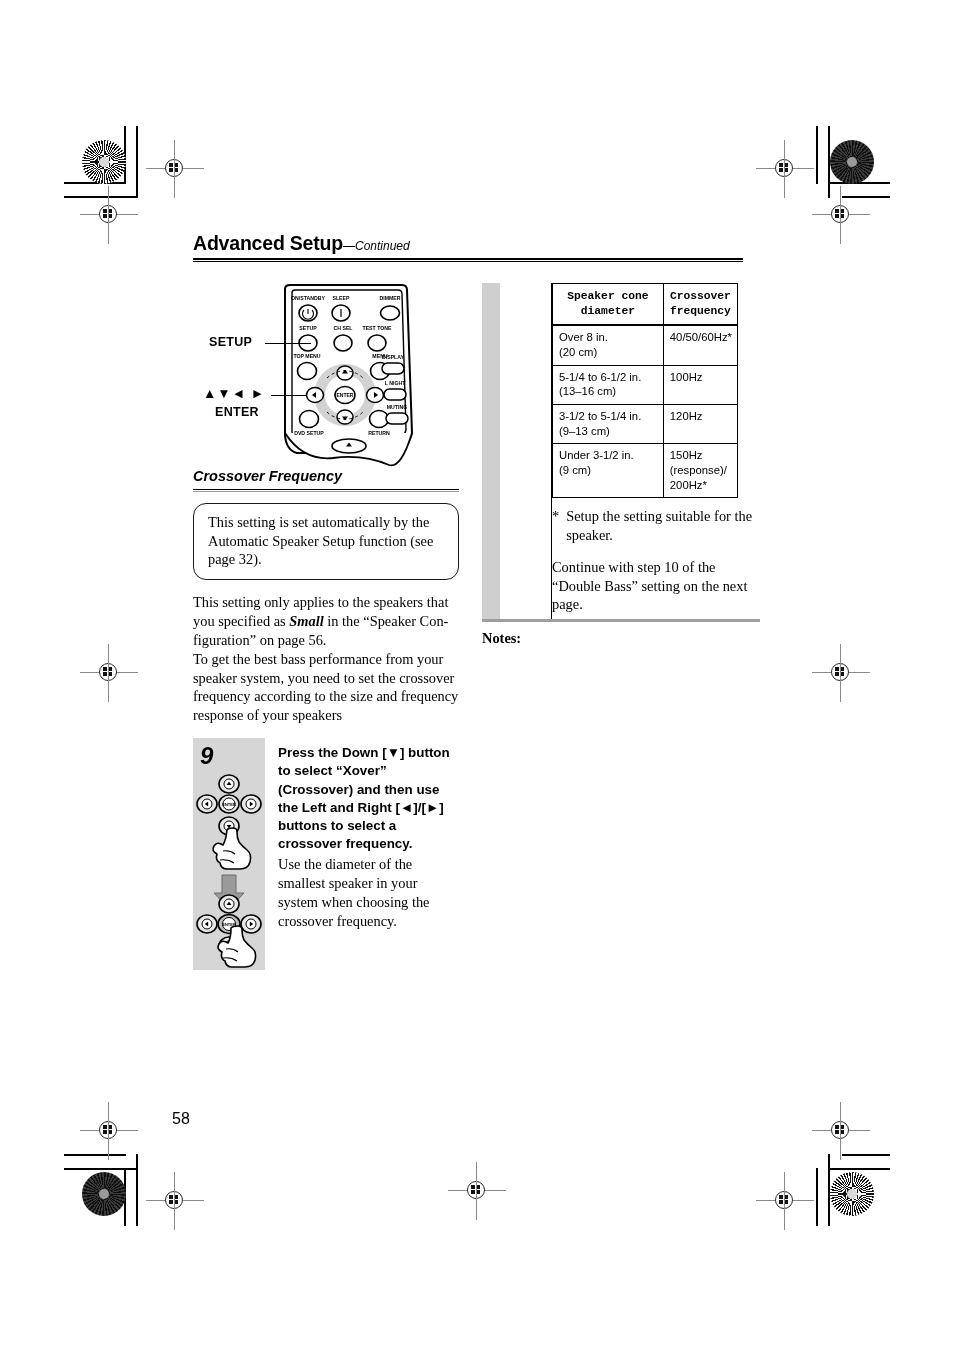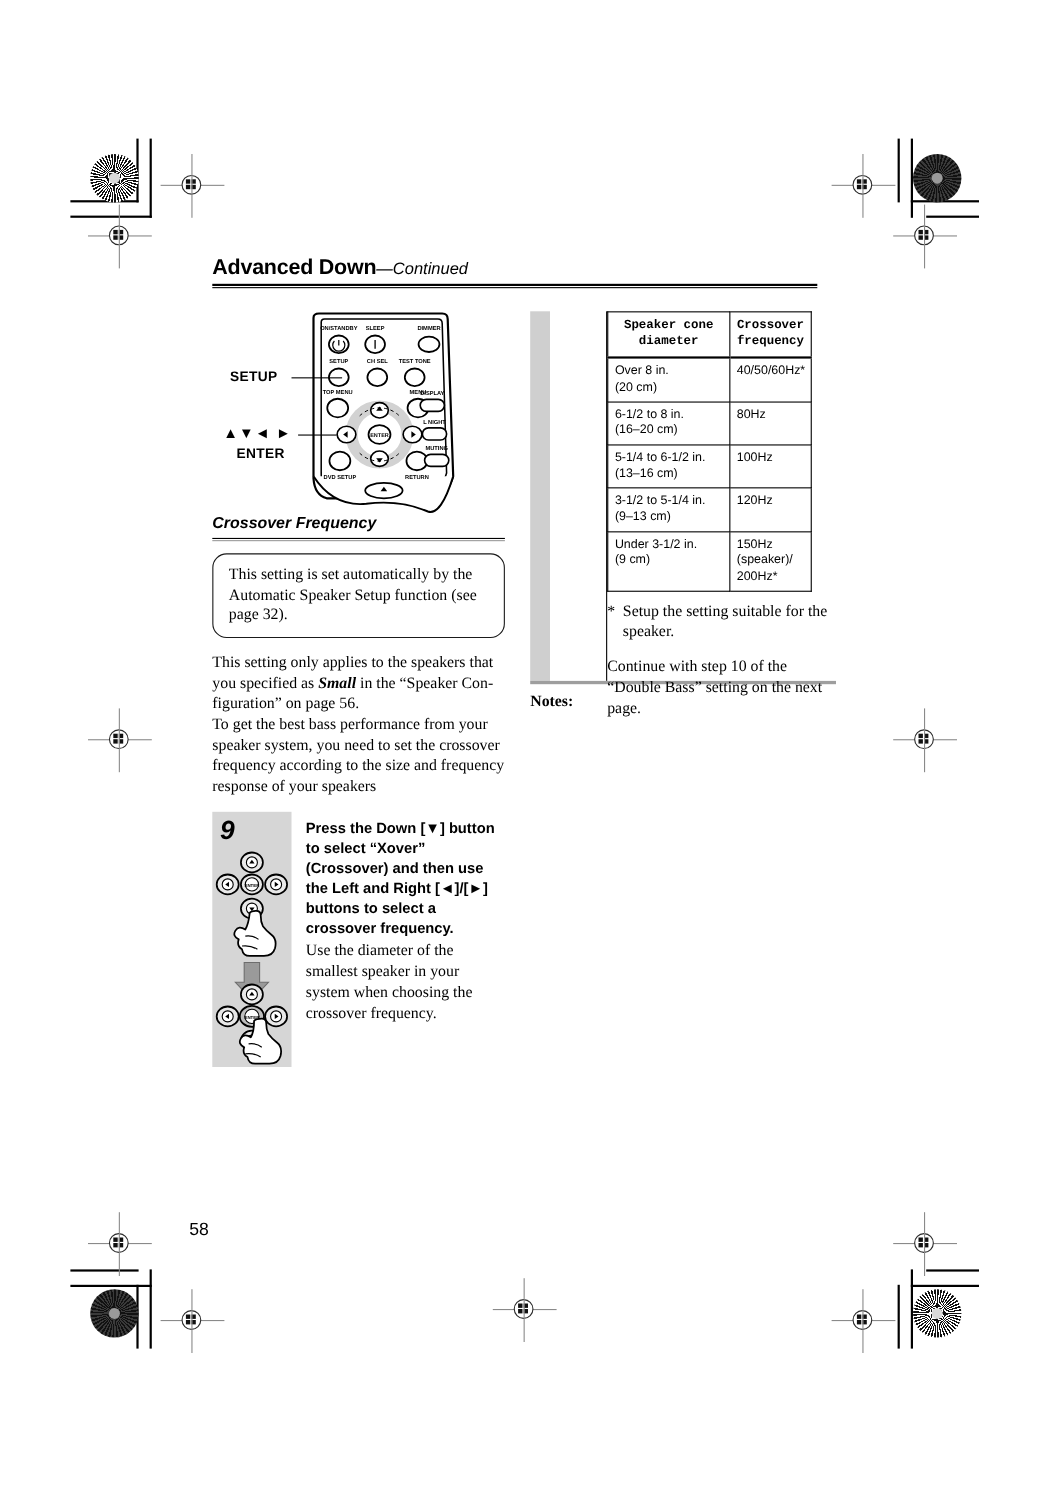--- a/index.html
+++ b/index.html
@@ -36,21 +36,21 @@
 
   .crop{position:absolute;background:#000;}
 
   
   #page{position:absolute;left:0;top:0;width:954px;height:1351px;}
 
   .running-head{position:absolute;left:193px;top:232px;width:550px;}
   .running-head .rh-title{font-family:"Liberation Sans",sans-serif;font-weight:bold;
       font-size:19.5px;letter-spacing:-0.2px;}
   .running-head .rh-cont{font-family:"Liberation Sans",sans-serif;font-style:italic;
-      font-size:15px;font-weight:normal;}
+      font-size:12px;font-weight:normal;}
   .rh-rule{position:absolute;left:193px;top:258px;width:550px;height:4px;
       border-top:2.6px solid #000;border-bottom:1.1px solid #000;box-sizing:border-box;}
 
   
   .col-left{position:absolute;left:193px;top:283px;width:266px;}
   .col-right{position:absolute;left:482px;top:283px;width:278px;}
 
   
   .remote-wrap{position:relative;height:185px;}
   .callout{position:absolute;font-family:"Liberation Sans",sans-serif;font-weight:bold;
@@ -168,21 +168,21 @@
       <div class="bull"></div>
     </div>
   <div class="reg-cross" style="left:448px;top:1162px;">
       <div class="bull"></div>
     </div>
 </div>
 
 <div id="page">
 
   <div class="running-head">
-    <span class="rh-title">Advanced Down</span><span class="rh-cont">—Continued</span>
+    <span class="rh-title">Advanced Setup</span><span class="rh-cont">—Continued</span>
   </div>
   <div class="rh-rule"></div>
 
   <div class="col-left">
 
     <div class="remote-wrap">
       <div class="callout" style="left:16px;top:52px;">SETUP</div>
       <div class="callout-line" style="left:72px;top:60px;width:46px;"></div>
 
       <div class="callout" style="left:10px;top:103px;letter-spacing:1px;font-size:13.5px;">▲▼◄ ►</div>
@@ -345,34 +345,30 @@
             <span>frequency</span>
           </th>
         </tr>
       </thead>
       <tbody>
         <tr>
           <td><span>Over 8 in.</span><br><span>(20 cm)</span></td>
           <td><span>40/50/60Hz*</span></td>
         </tr>
         <tr>
-          <td><span>6-1/2 to 8 in.</span><br><span>(16–20 cm)</span></td>
-          <td><span>80Hz</span></td>
-        </tr>
-        <tr>
           <td><span>5-1/4 to 6-1/2 in.</span><br><span>(13–16 cm)</span></td>
           <td><span>100Hz</span></td>
         </tr>
         <tr>
           <td><span>3-1/2 to 5-1/4 in.</span><br><span>(9–13 cm)</span></td>
           <td><span>120Hz</span></td>
         </tr>
         <tr>
           <td><span>Under 3-1/2 in.</span><br><span>(9 cm)</span></td>
-          <td><span>150Hz (speaker)/</span><br><span>200Hz*</span></td>
+          <td><span>150Hz (response)/</span><br><span>200Hz*</span></td>
         </tr>
       </tbody>
     </table>
 
     <div class="star-note">
       <span>*</span>
       <span>Setup the setting suitable for the speaker.</span>
     </div>
 
     <div class="cont-note">Continue with step 10 of the “Double Bass” setting on the next page.</div>

